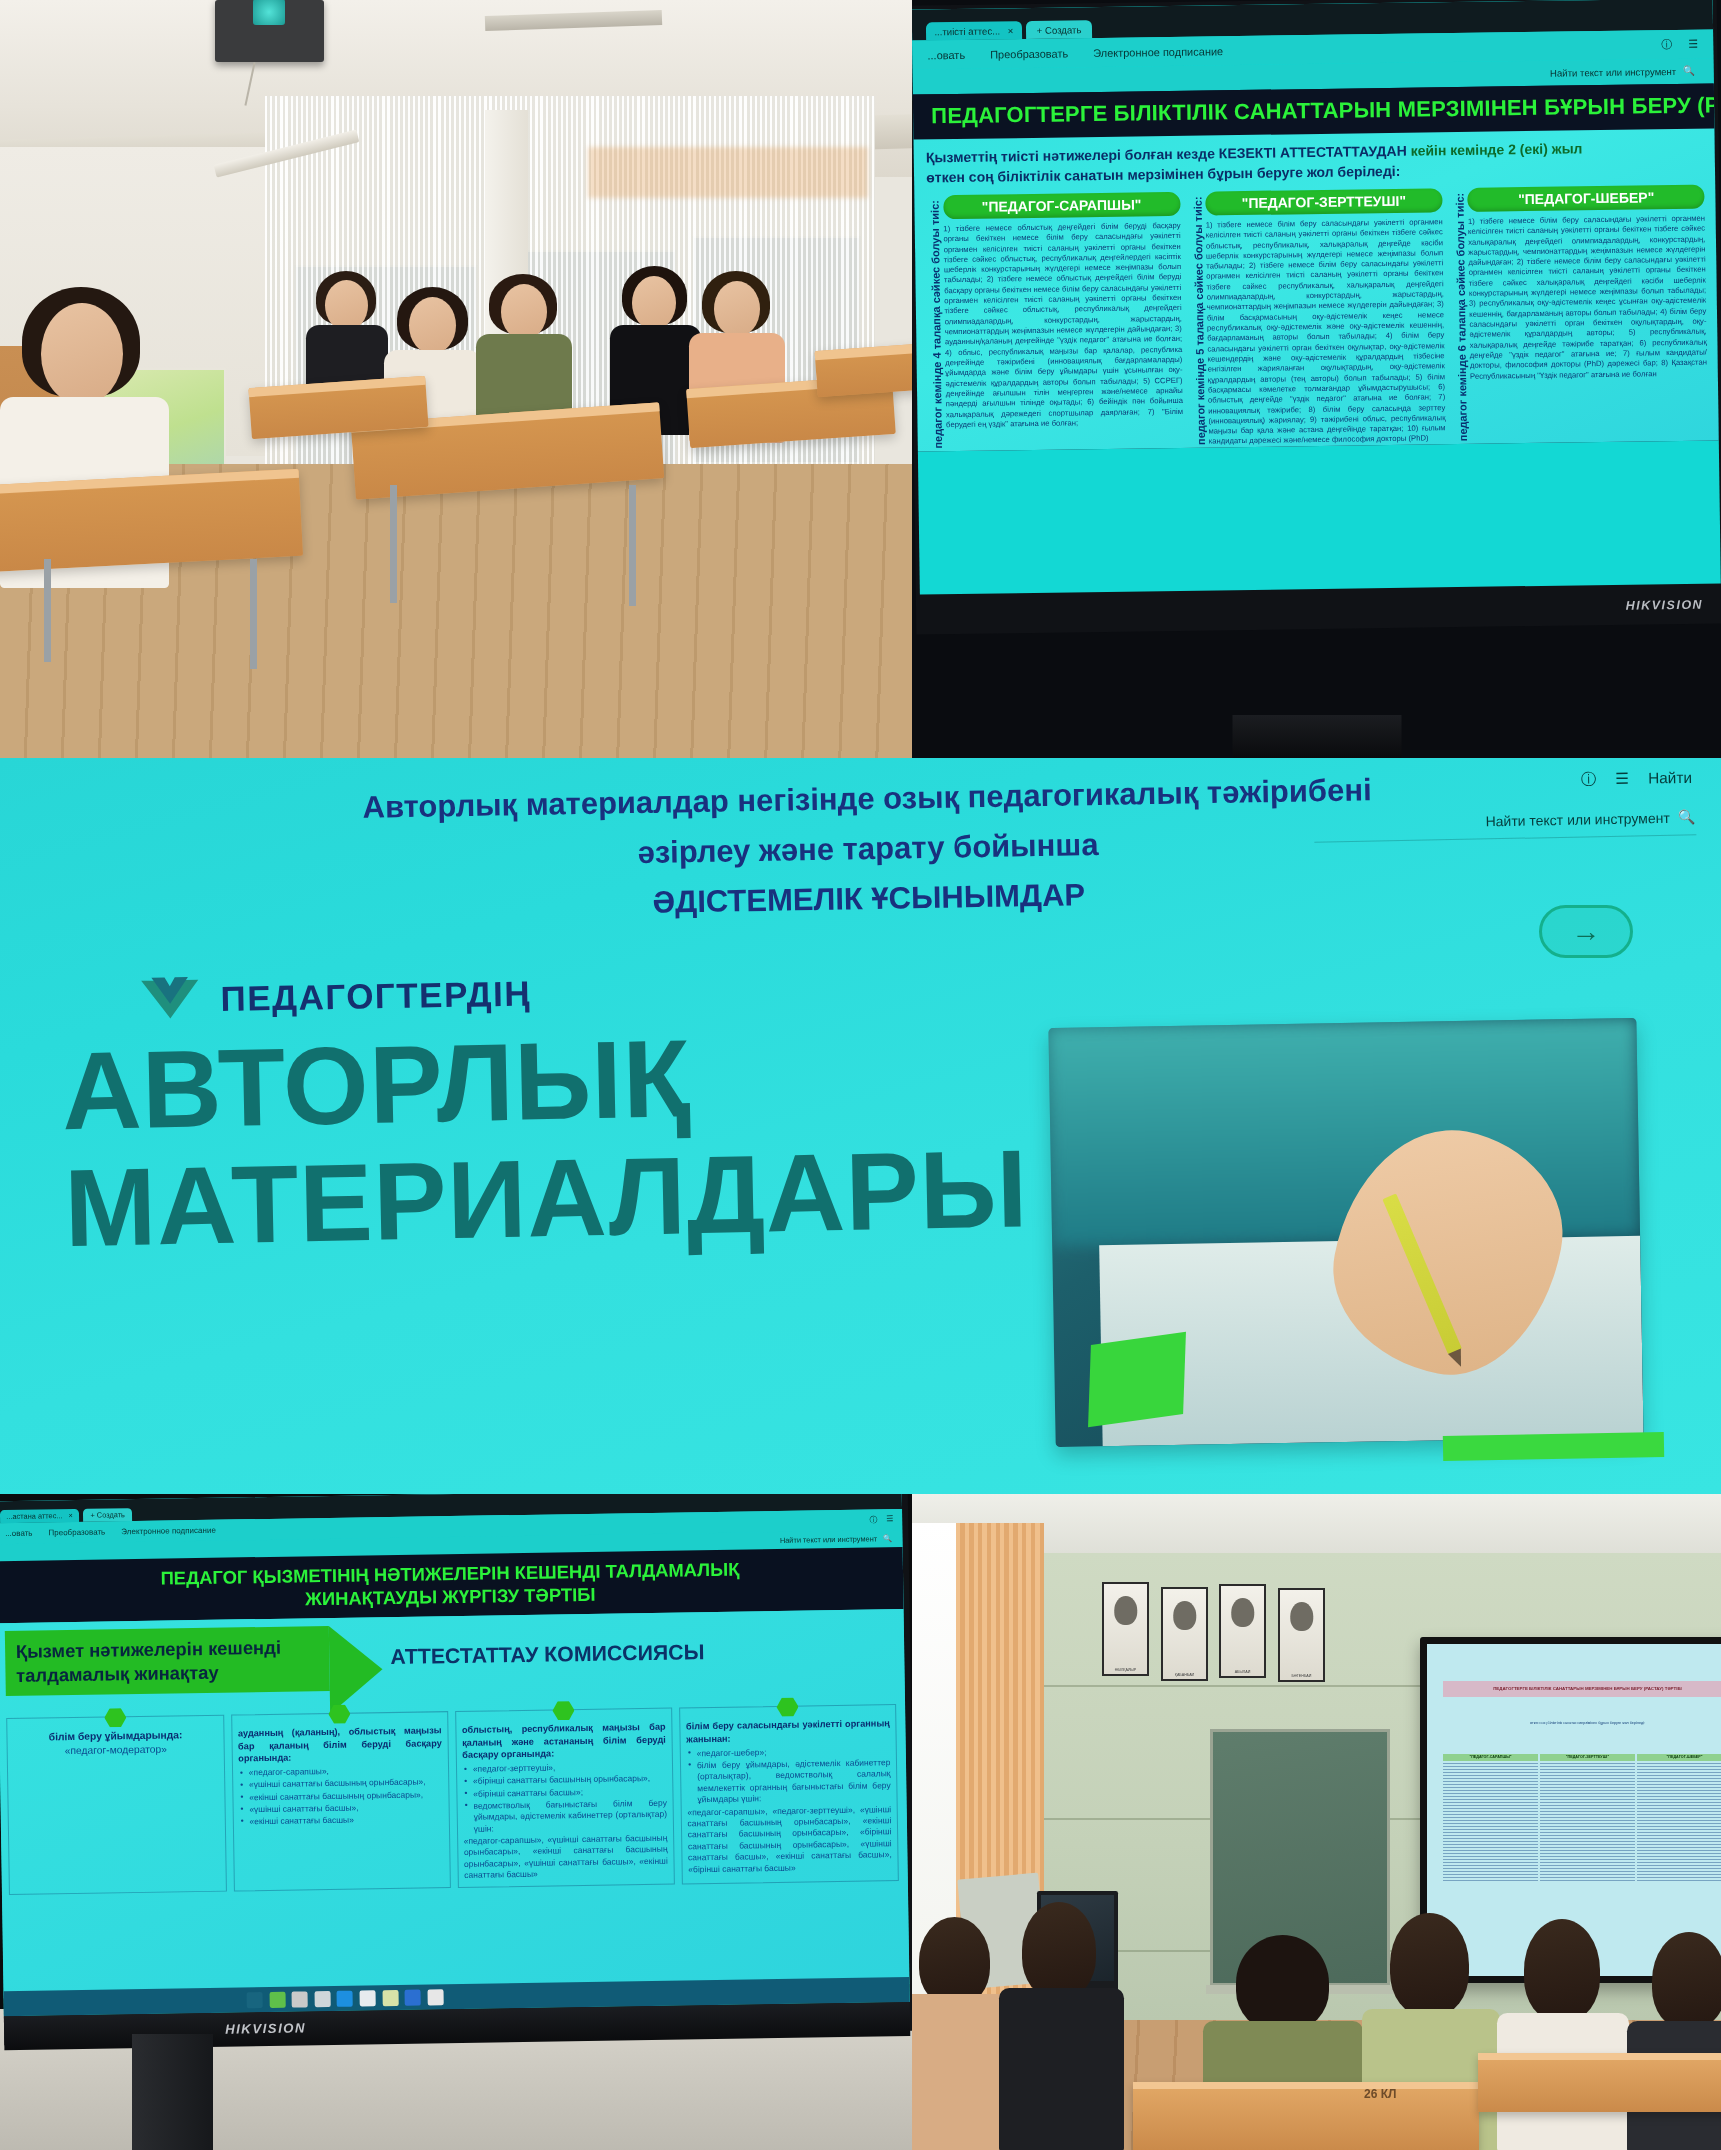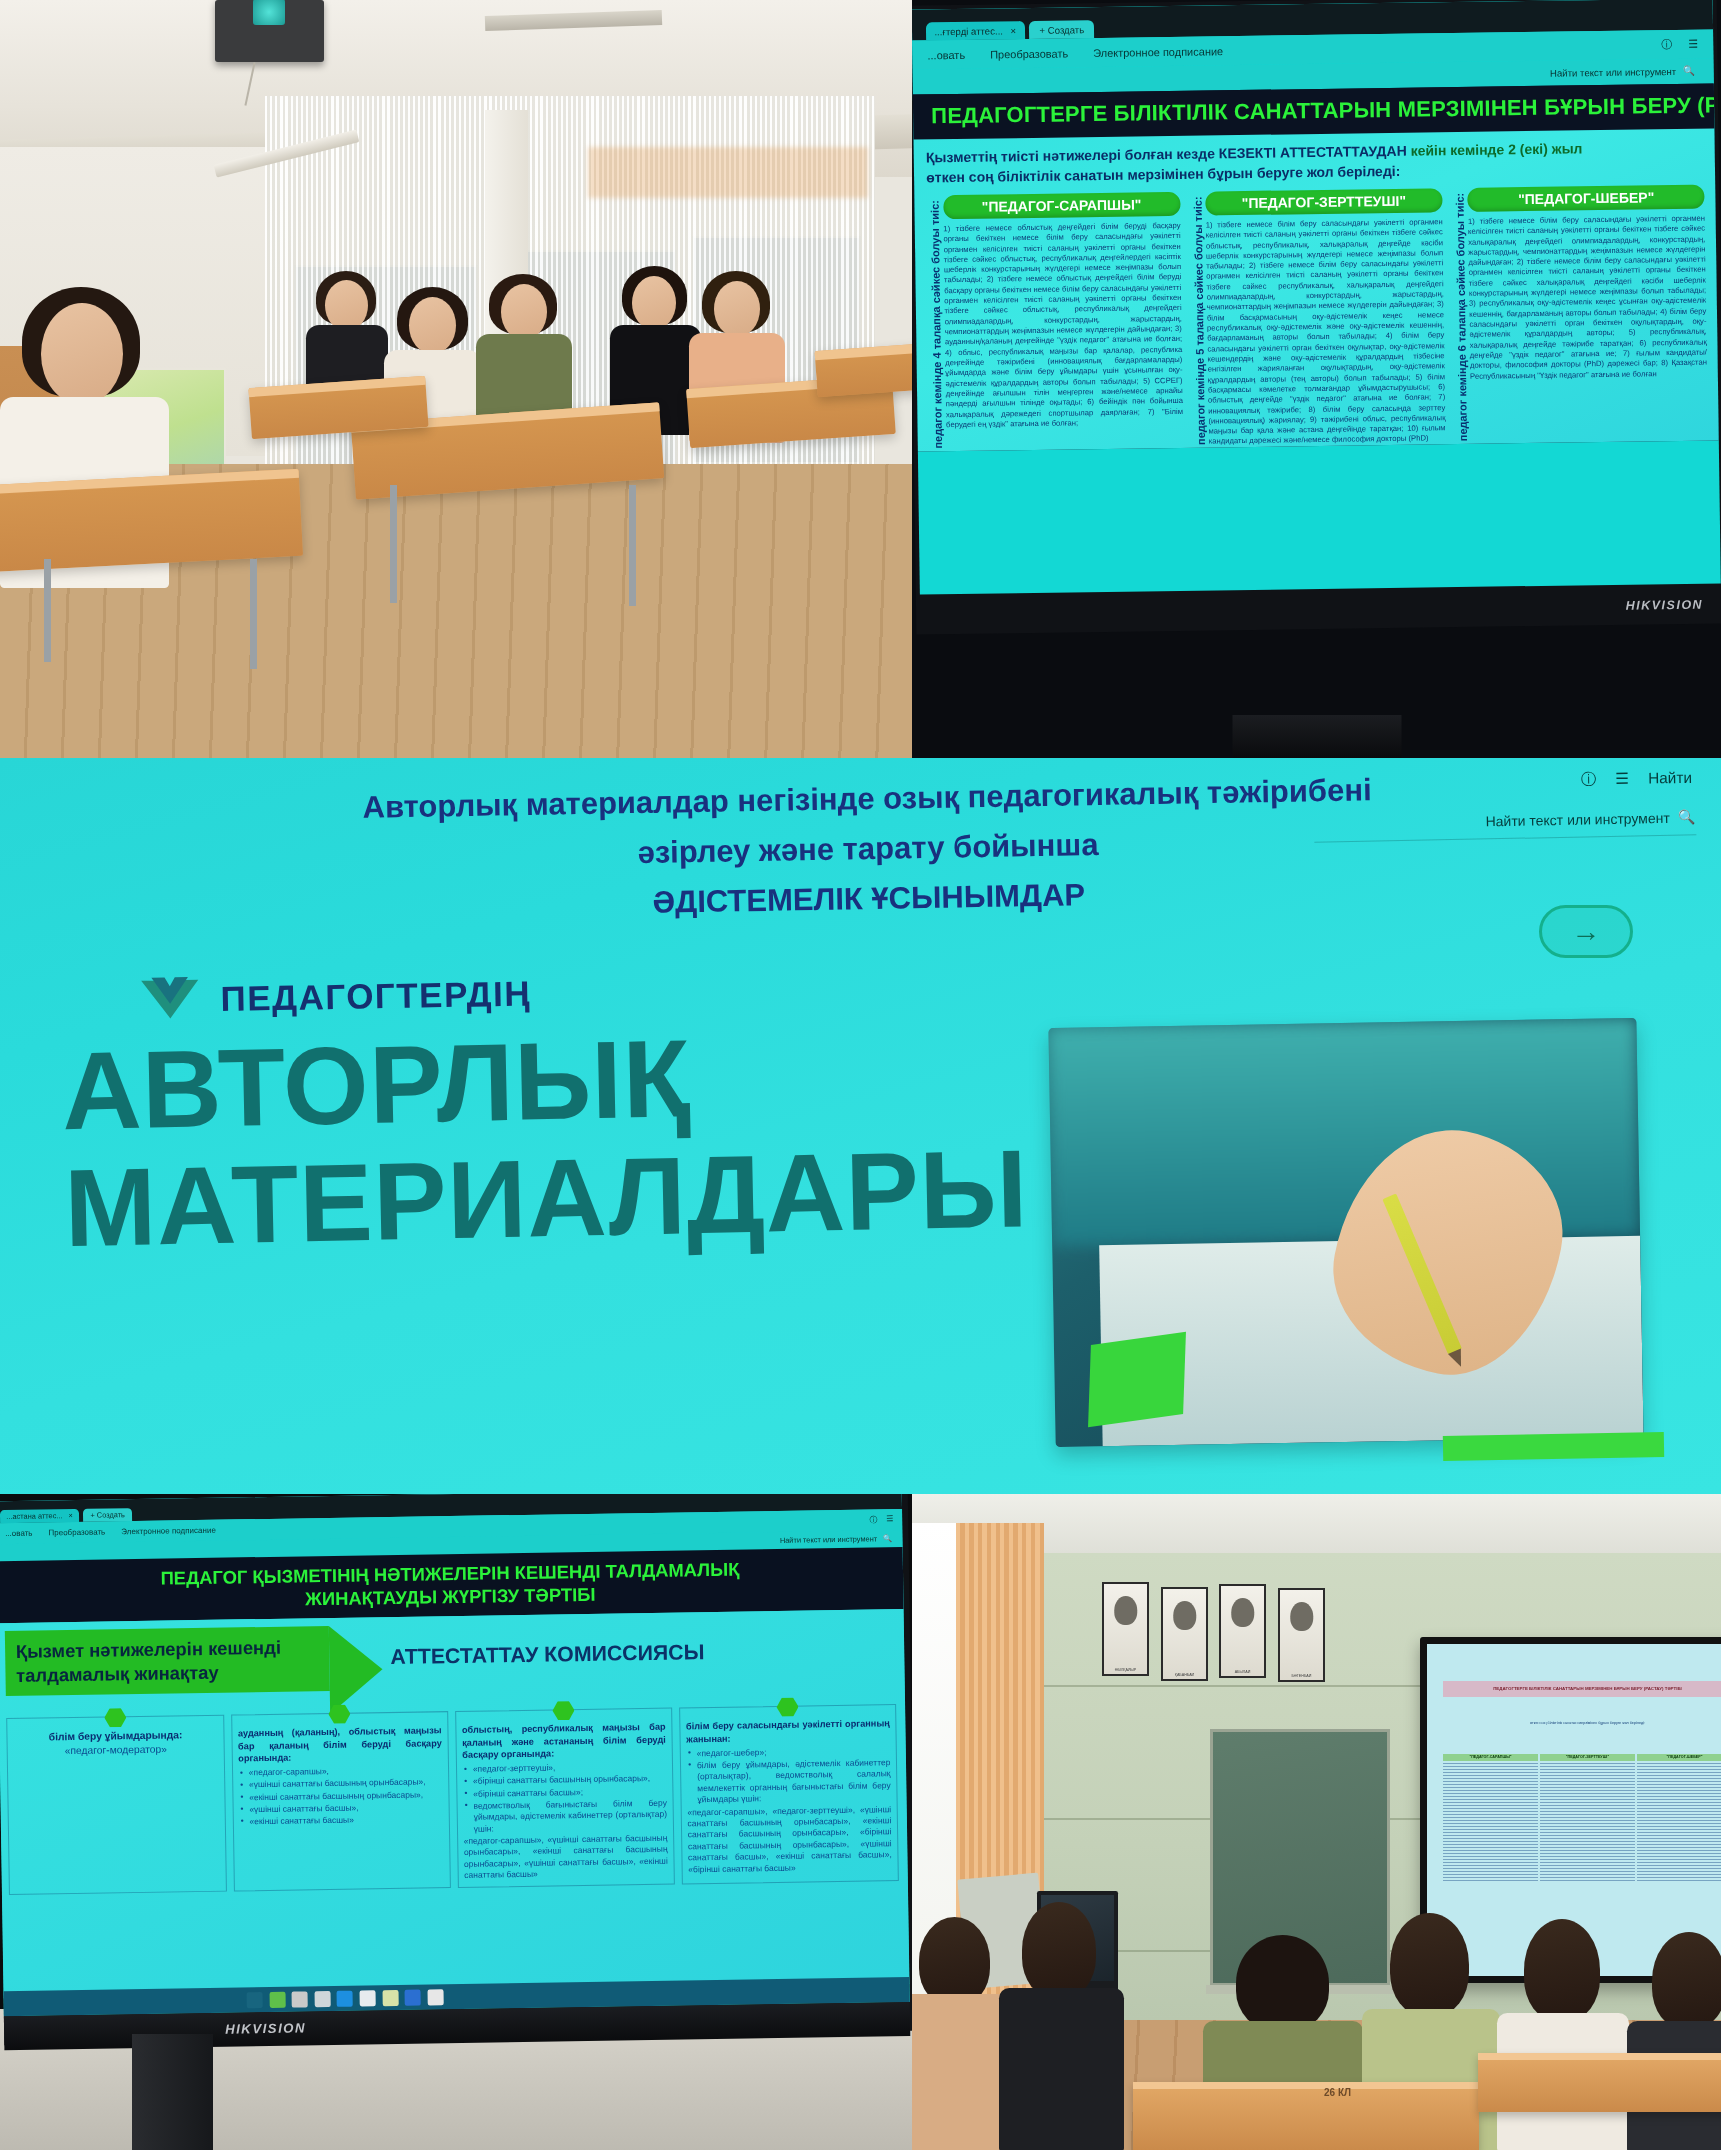--- a/index.html
+++ b/index.html
@@ -494,21 +494,21 @@
     position:absolute; background: linear-gradient(180deg,#e3a967,#ca8a4a);
     border-radius:1.5px; box-shadow:0 4.4px 8.8px rgba(0,0,0,.22);
   }
   .c5 .desk5 .t { position:absolute; left:0; top:0; width:100%; height:7.4px; background:#f2c692; }
   .c5 .back-head {
     position:absolute; border-radius:50% 50% 42% 42%;
     background: linear-gradient(170deg,#3a2a1e,#241711);
   }
   .c5 .back-body { position:absolute; border-radius:10.3px 10.3px 2.9px 2.9px; }
   .c5 .deskmark {
-    position:absolute; font-size:10px; color:#6d4b2a; font-weight:bold;
+    position:absolute; font-size:12px; color:#6d4b2a; font-weight:bold;margin-left:40px;
   }
 </style>
 </head>
 <body>
 
 <div class="collage">
 
   <div class="cell c1">
     <div class="ceiling"></div>
     <div class="beam"></div>
@@ -600,21 +600,21 @@
       <div class="top"></div>
     </div>
   </div>
 
   <div class="cell c2">
     <div class="mon-body">
       <div class="screen">
 
         <div class="browser-tabbar">
           <div class="tab">
-            <span>...ғтерді аттес...</span>
+            <span>...тиісті аттес...</span>
             <span>×</span>
           </div>
           <div class="newtab">+ Создать</div>
         </div>
 
         <div class="menubar">
           <span>...овать</span>
           <span>Преобразовать</span>
           <span>Электронное подписание</span>
           <span class="right">

